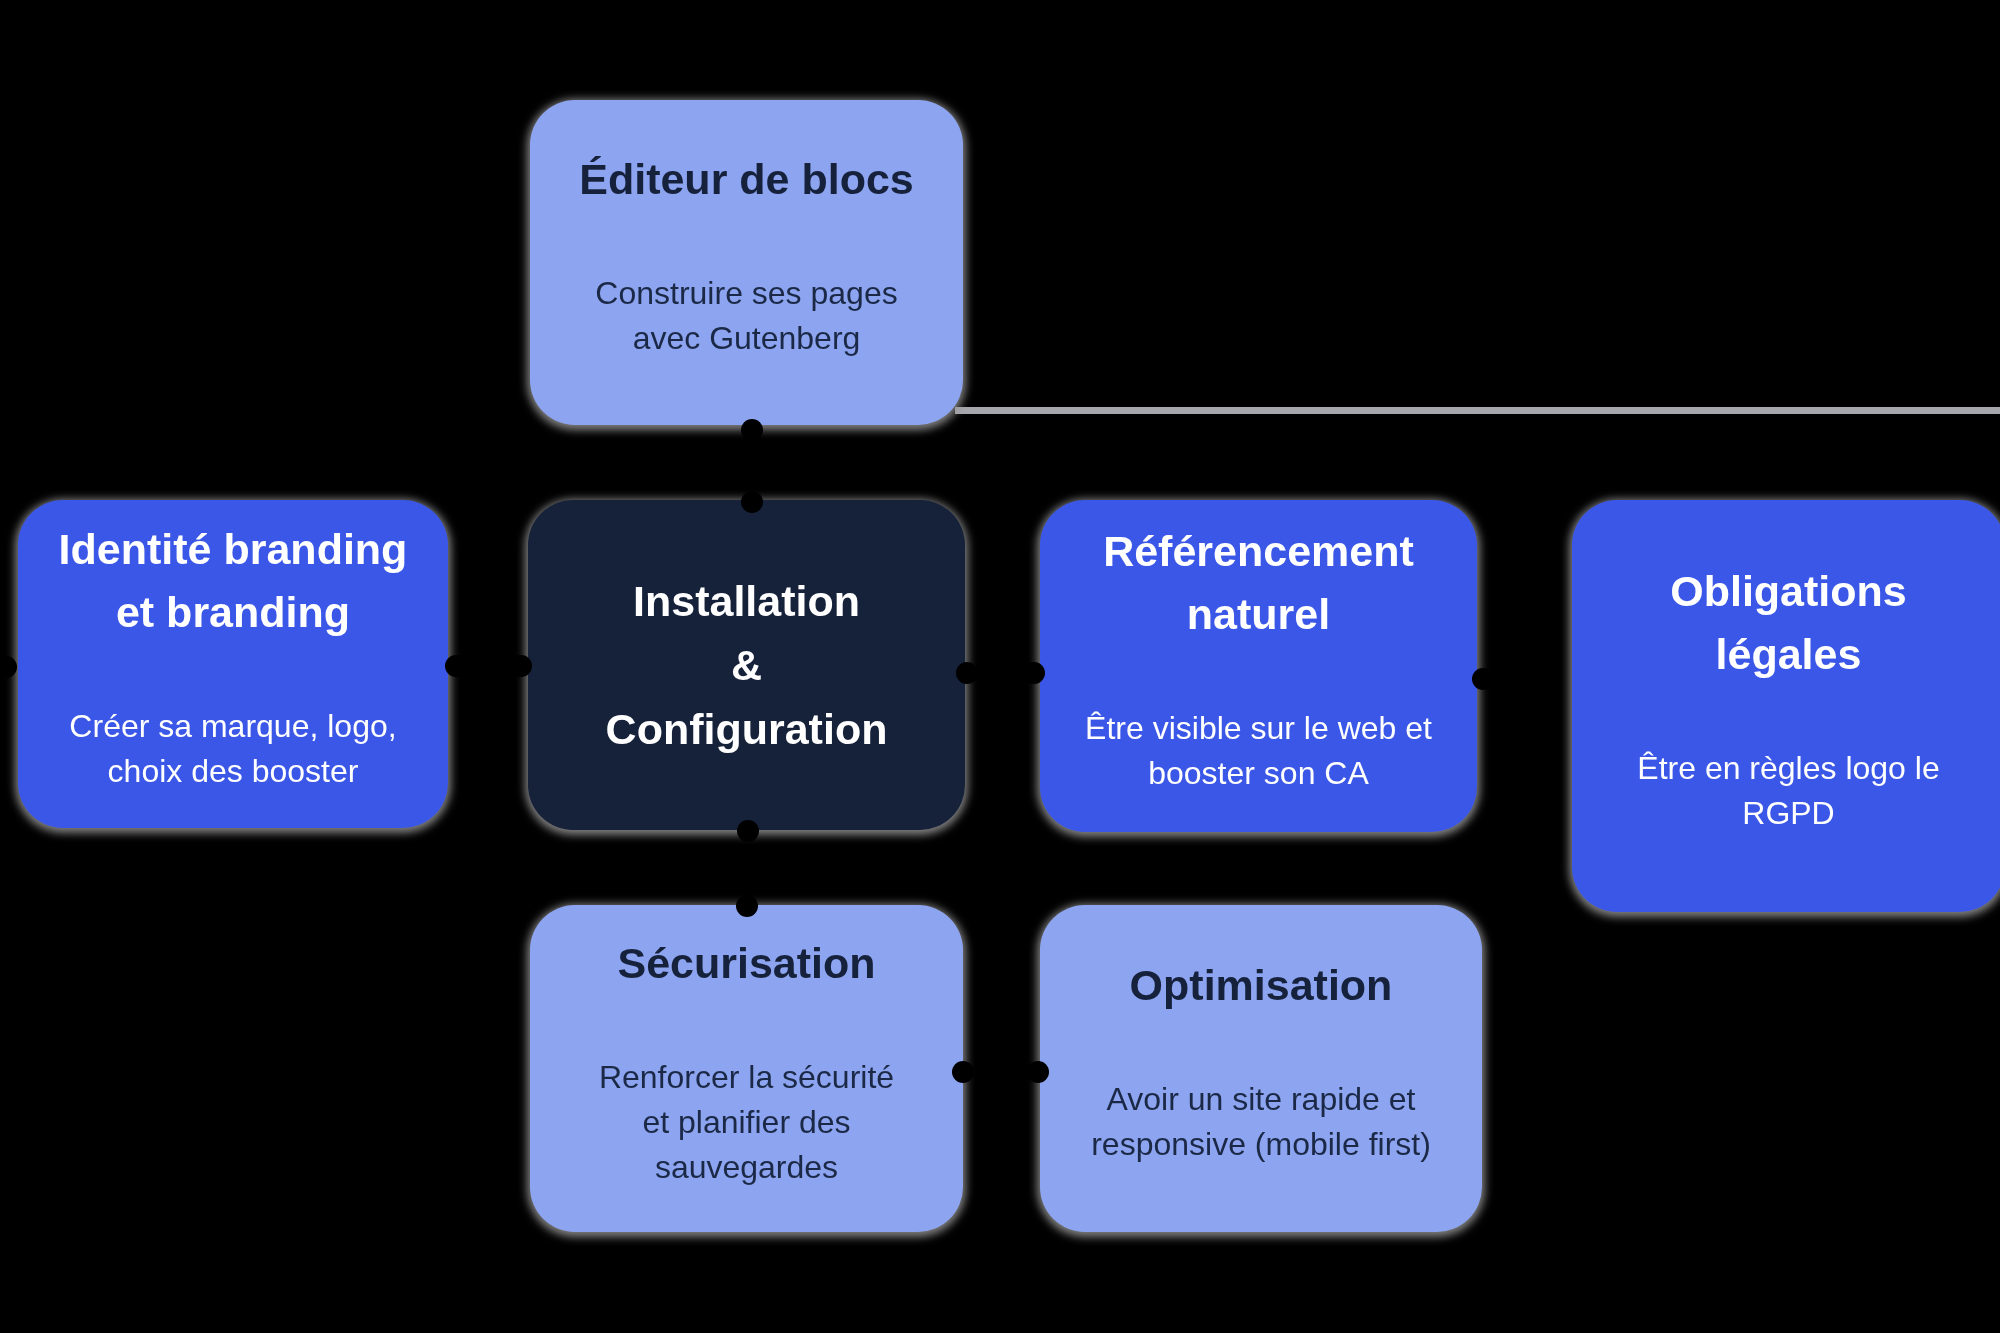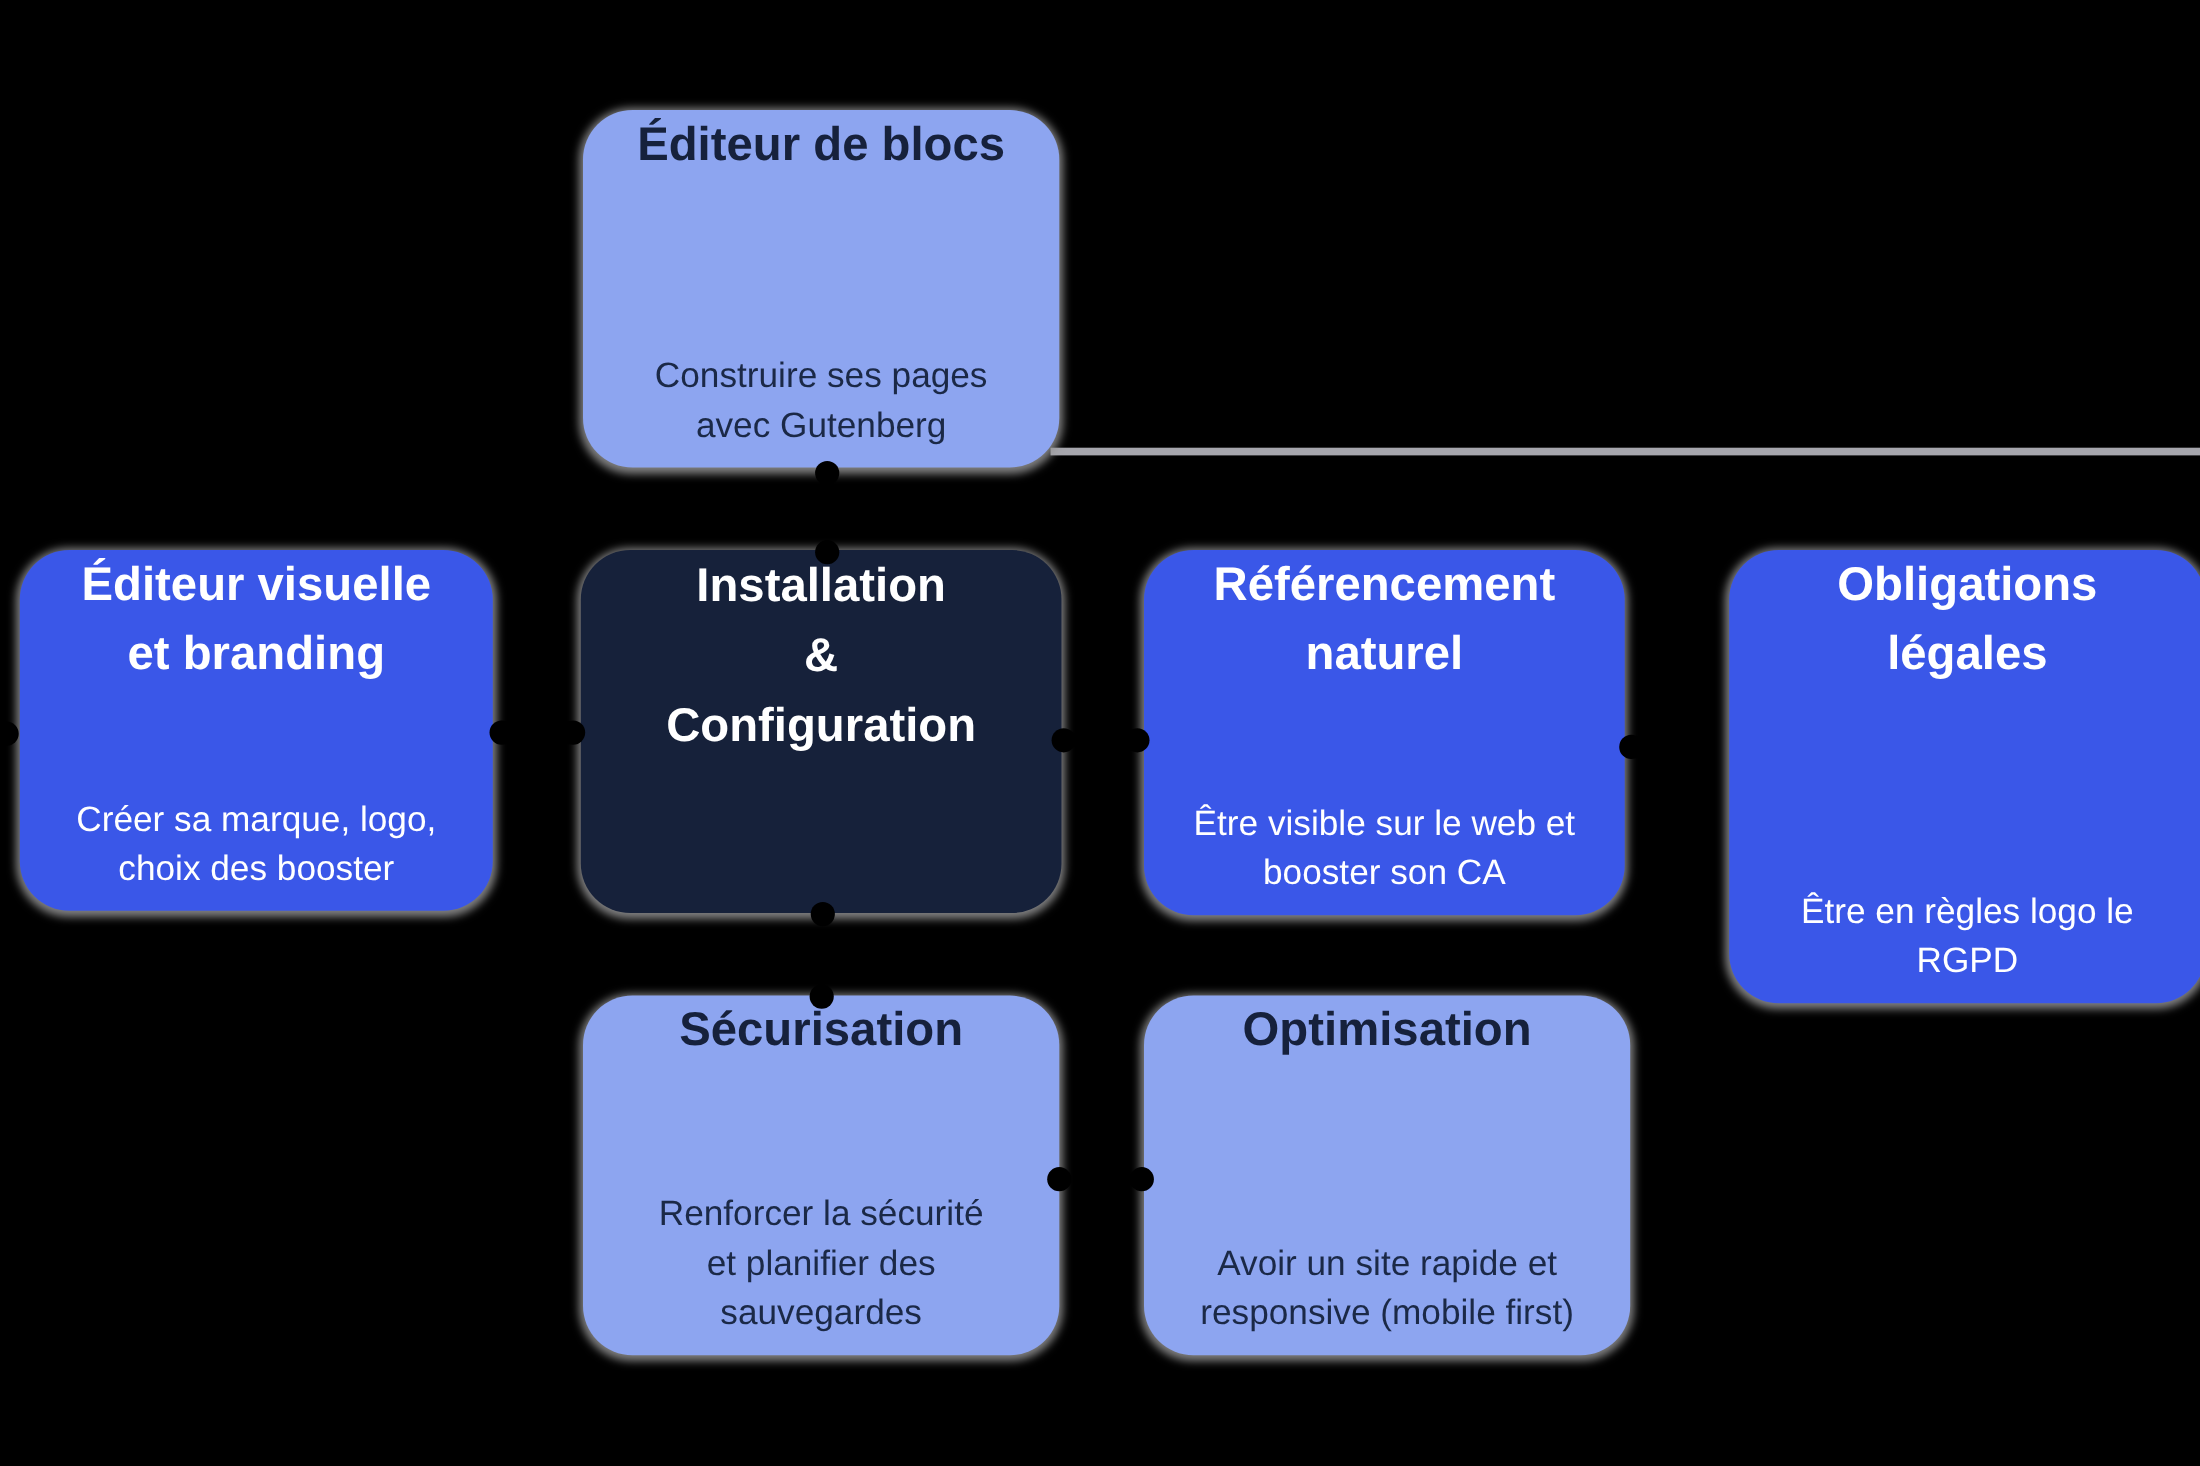--- a/index.html
+++ b/index.html
@@ -10,21 +10,21 @@
     overflow:hidden;
     font-family:"Liberation Sans","DejaVu Sans",sans-serif;
   }
   .edge-line{position:absolute;z-index:1;}
   .edge-line.gray{background:var(--connector-gray,#a6a6ad);}
   .edge-line.dark{background:var(--connector-dark,#000000);}
   .card{
     position:absolute;z-index:2;
     border-radius:45px;
     display:flex;flex-direction:column;
-    align-items:center;justify-content:space-between;
+    align-items:center;justify-content:center;
     gap:44px;
     text-align:center;
     box-shadow:0 2px 8px 3px rgba(150,150,152,0.85);
     box-sizing:border-box;
     padding:0 12px;
   }
   .card.light{background:var(--card-light,#8da5f0);}
   .card.blue{background:var(--card-blue,#3a57e8);}
   .card.navy{background:var(--card-navy,#16213a);}
   .card .title{
@@ -59,21 +59,21 @@
   <div class="edge-line dark" style="left:745px;top:831px;width:6px;height:75px"></div>
   <div class="edge-line dark" style="left:963px;top:1069px;width:75px;height:6px"></div>
 
   <section class="card light" style="left:530px;top:100px;width:433px;height:325px">
     <h2 class="title">Éditeur de blocs</h2>
     <p class="subtitle">Construire ses pages
 avec Gutenberg</p>
   </section>
 
   <section class="card blue" style="left:18px;top:500px;width:430px;height:328px">
-    <h2 class="title">Éditeur visuelle
+    <h2 class="title">Identité branding
 et branding</h2>
     <p class="subtitle">Créer sa marque, logo,
 choix des booster</p>
   </section>
 
   <section class="card navy" style="left:528px;top:500px;width:437px;height:330px">
     <h2 class="title">Installation
 &amp;
 Configuration</h2>
   </section>

